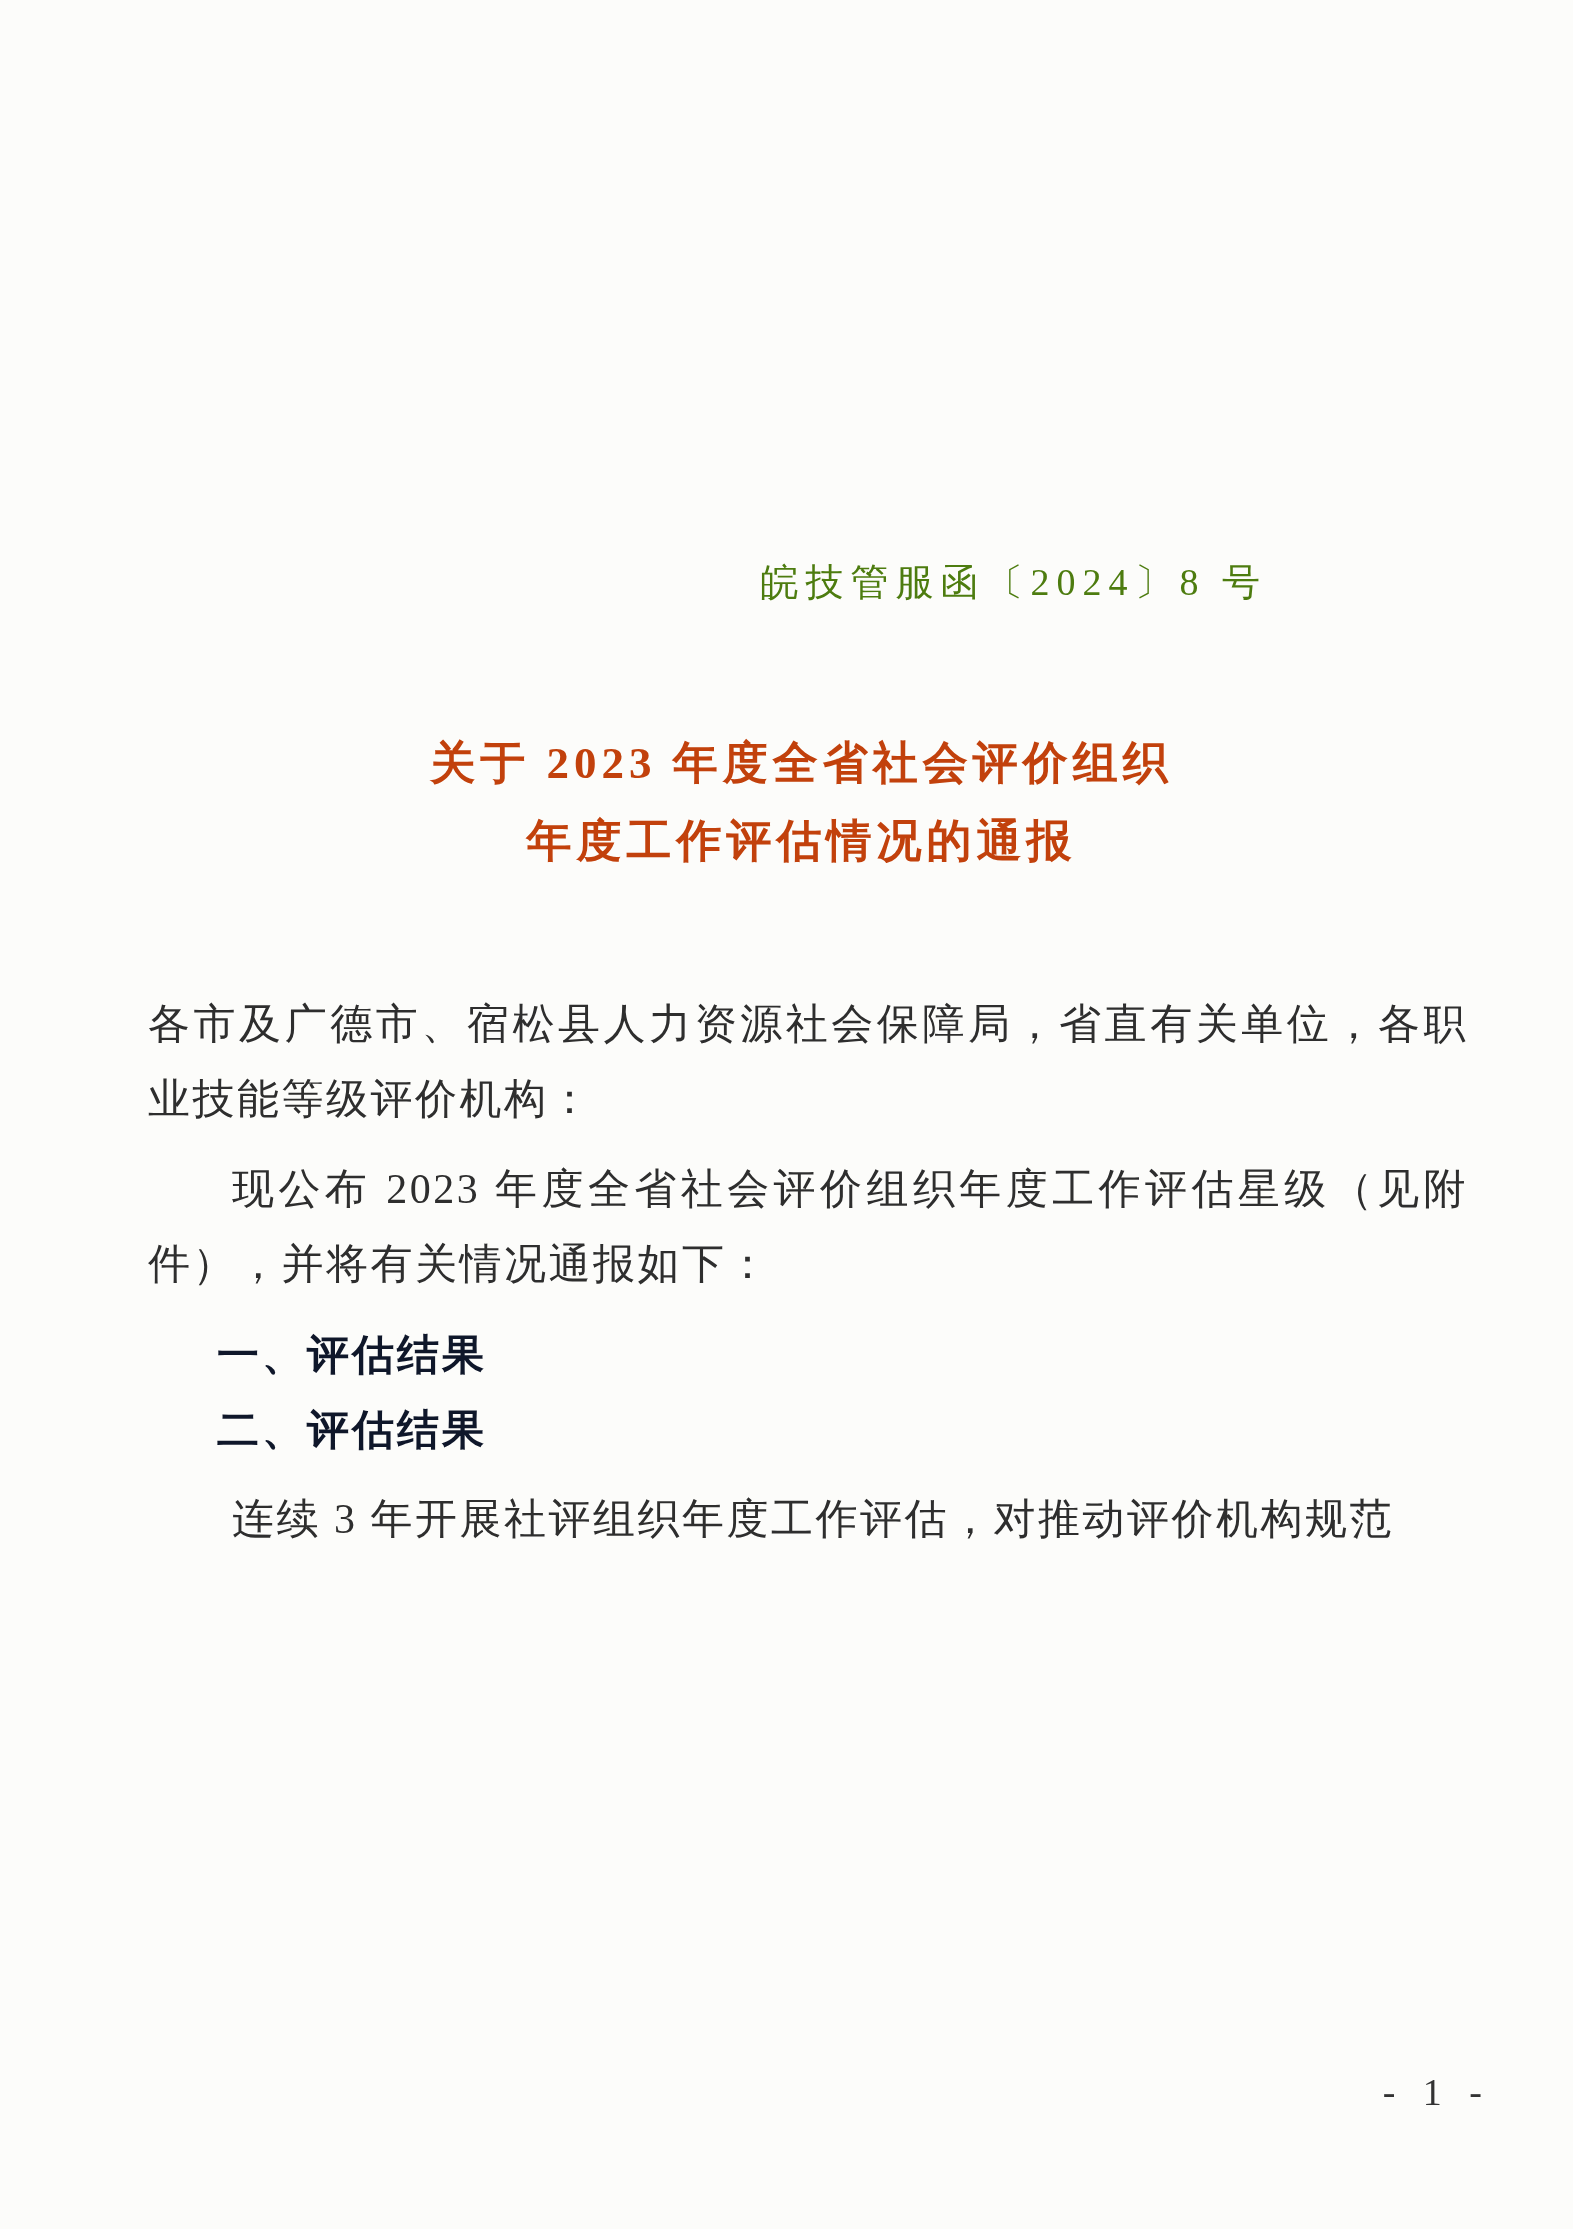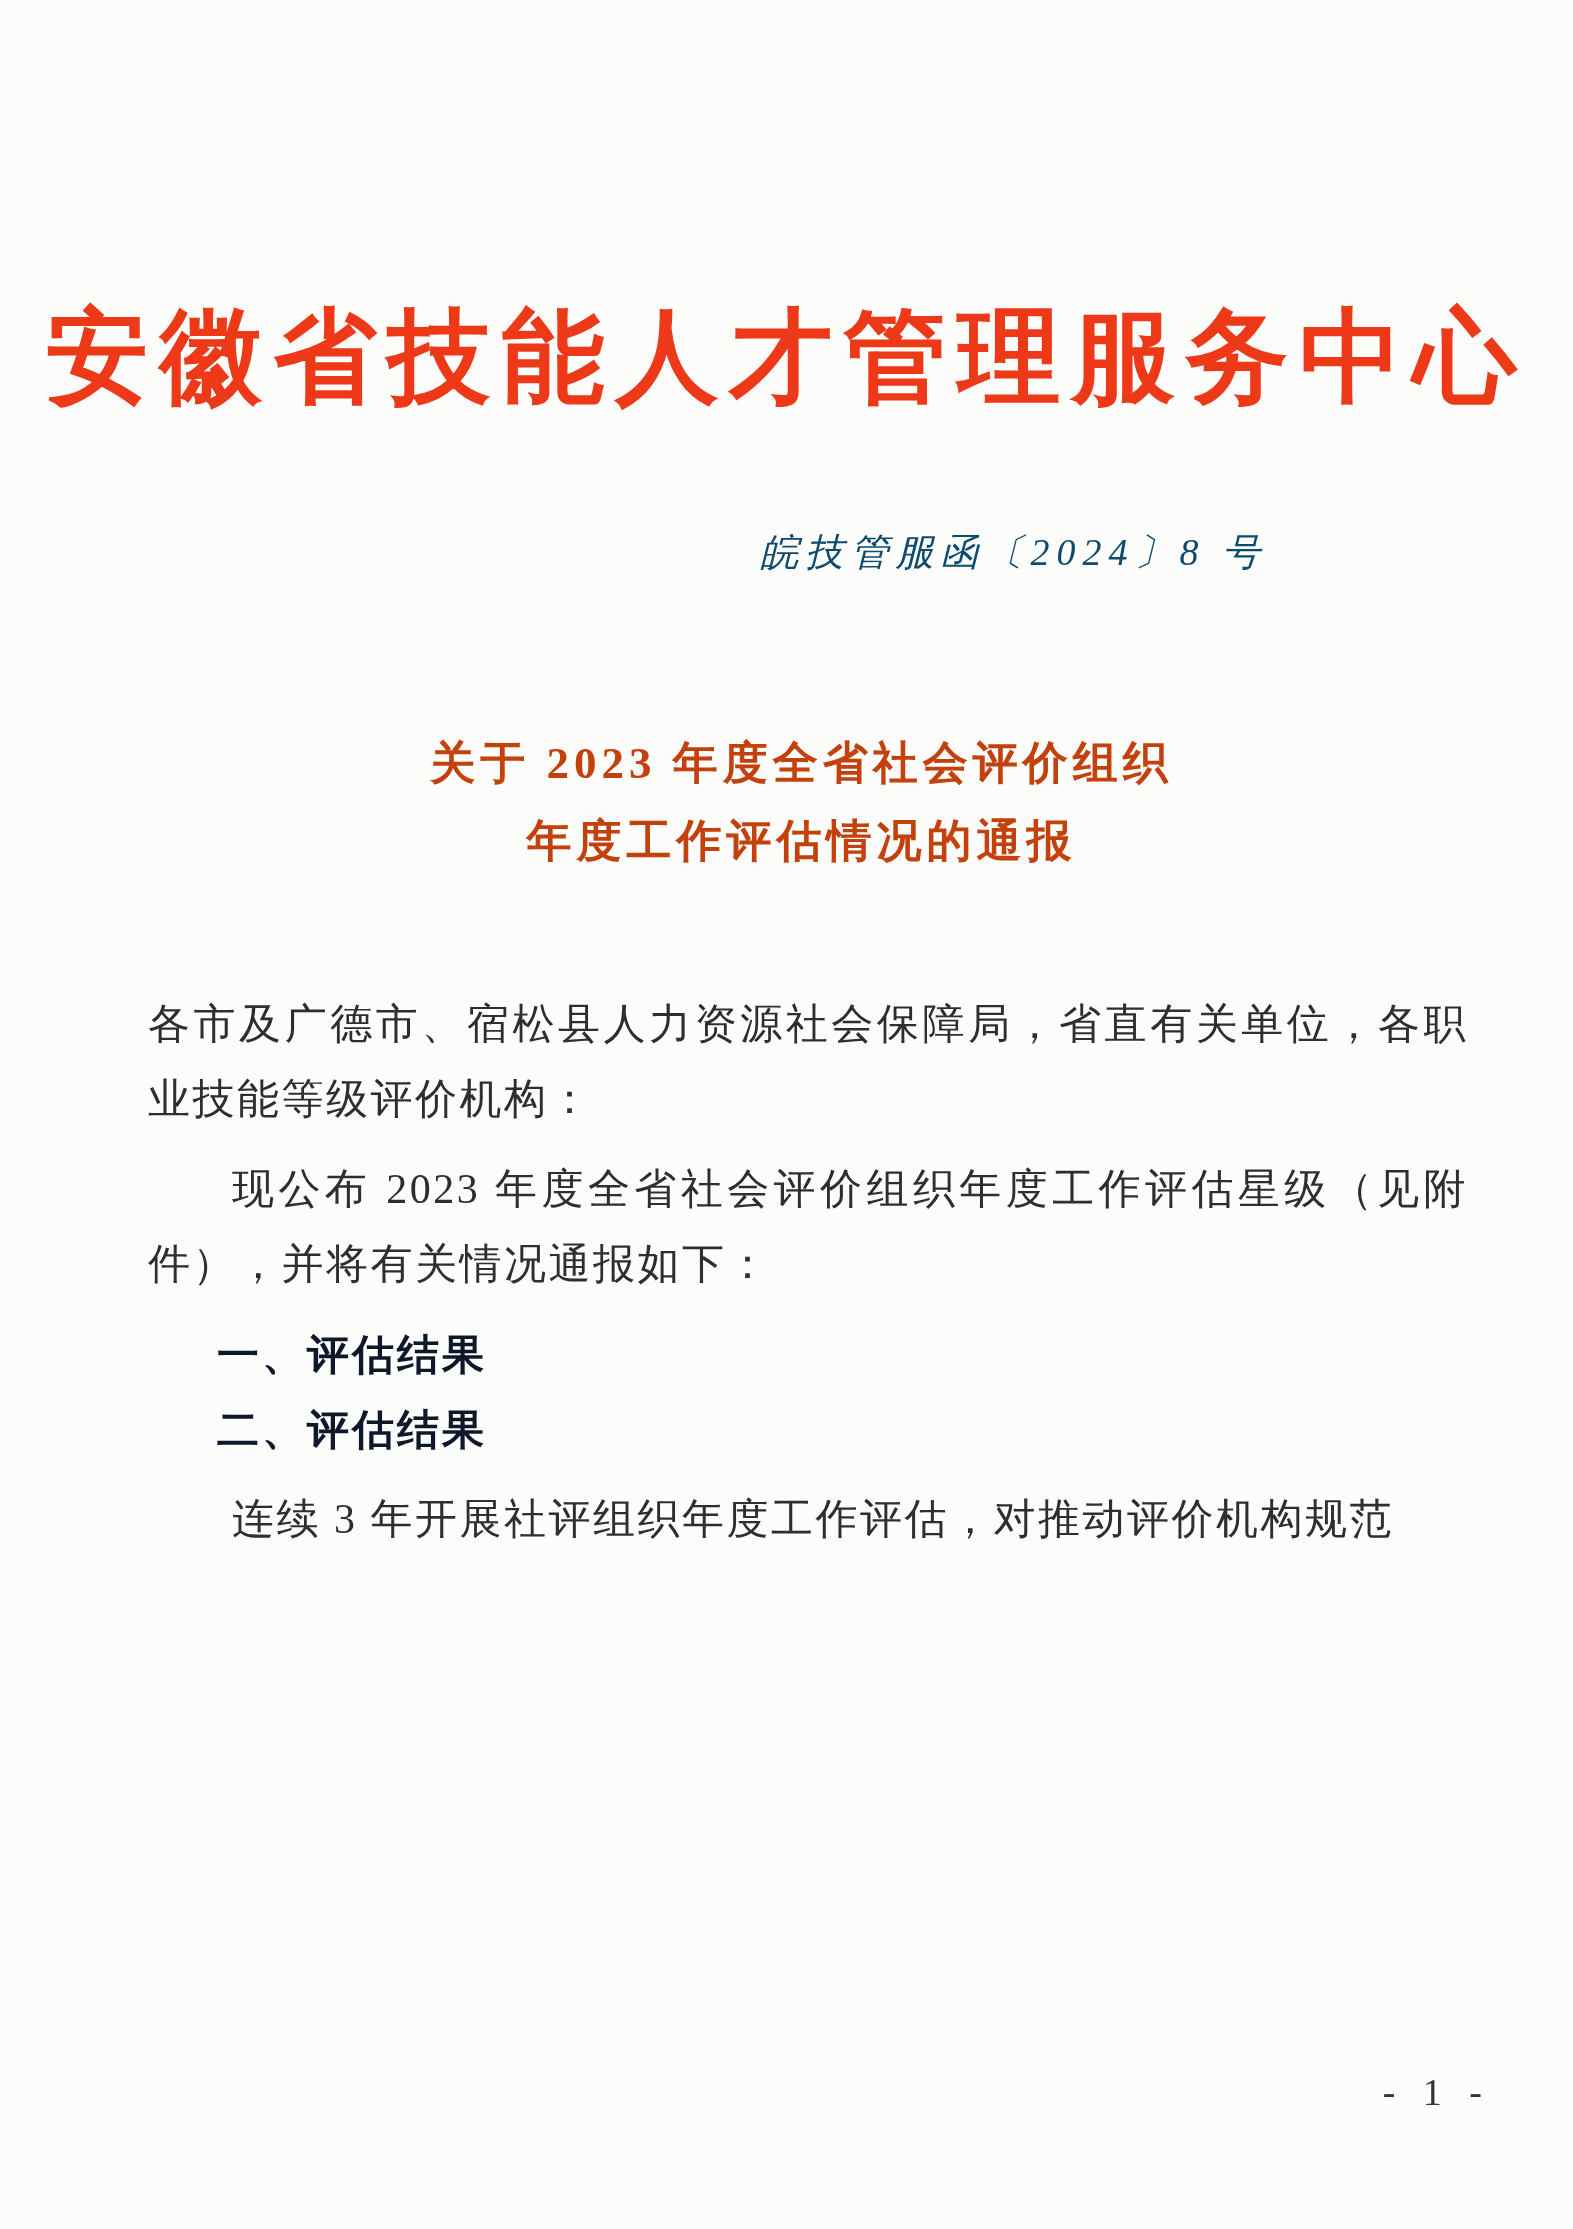--- a/index.html
+++ b/index.html
@@ -23,27 +23,26 @@
     font-size: 103px;
     font-weight: bold;
     letter-spacing: 11px;
     white-space: nowrap;
     color: #ee3918;
     font-family: "Liberation Serif", serif;
   }
   
   .ref-number {
     position: absolute;
-    top: 527px;
+    top: 557px;
     right: 306px;
     font-size: 38px;
     letter-spacing: 7px;
-    color: #0c4a6e;
+    color: #4d7c0f;
     white-space: nowrap;
-    font-style: italic;
   }
   
   .doc-title {
     position: absolute;
     top: 724px;
     left: 15px;
     width: 100%;
     text-align: center;
     font-size: 45px;
     line-height: 78px;
@@ -84,21 +83,20 @@
     letter-spacing: 9px;
     color: #333333;
     white-space: nowrap;
   }
 </style>
 </head>
 <body>
 
 <div class="page">
 
-  <div class="letterhead">安徽省技能人才管理服务中心</div>
 
   <div class="ref-number">皖技管服函〔2024〕8 号</div>
 
   <div class="doc-title">
     <div>关于 2023 年度全省社会评价组织</div>
     <div>年度工作评估情况的通报</div>
   </div>
 
   <div class="doc-body">
     <p class="no-indent">各市及广德市、宿松县人力资源社会保障局，省直有关单位，各职业技能等级评价机构：</p>

